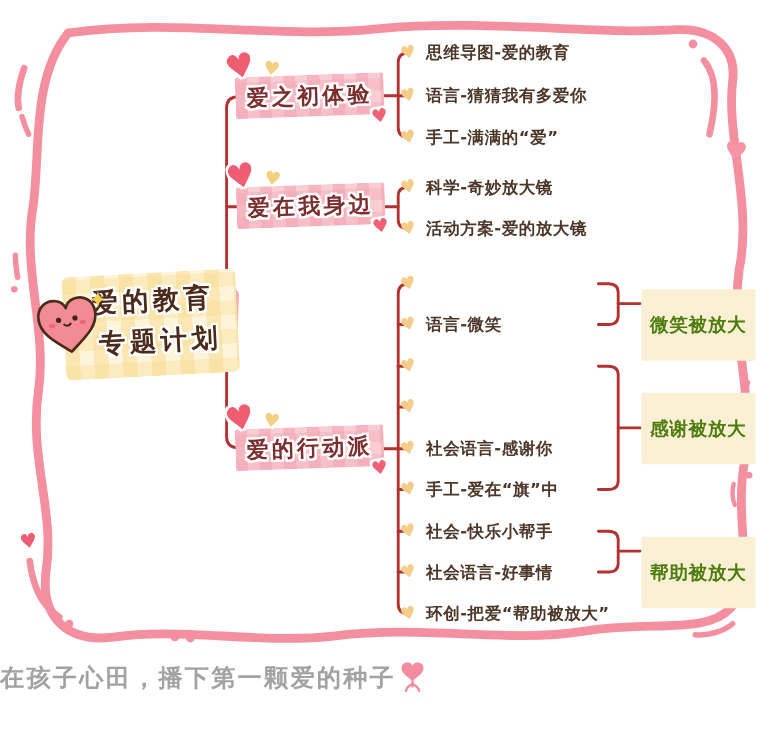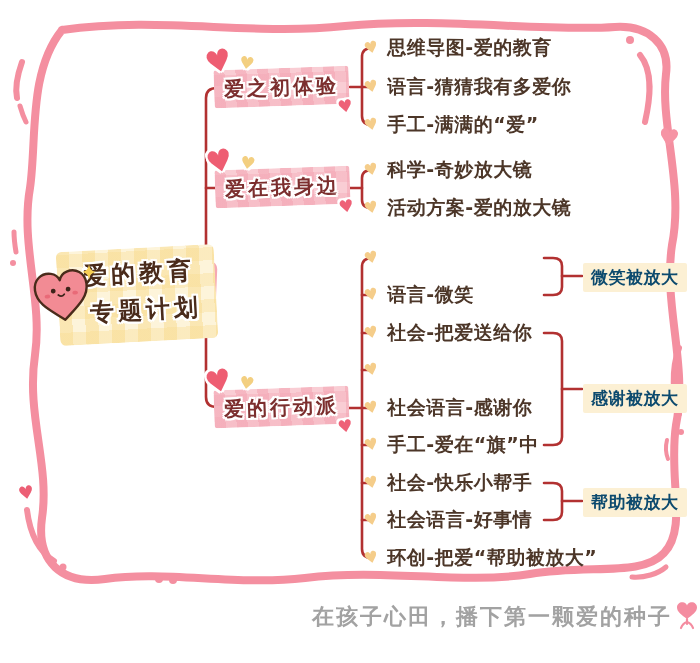--- a/index.html
+++ b/index.html
@@ -38,28 +38,28 @@
     font-size:20px;font-weight:800;letter-spacing:3px;color:#7c2e2e;line-height:26px;white-space:nowrap;
     text-shadow:-2px -2px 0 #fff,2px -2px 0 #fff,-2px 2px 0 #fff,2px 2px 0 #fff,-2px 0 0 #fff,2px 0 0 #fff,0 -2px 0 #fff,0 2px 0 #fff;
   }
   .deco-heart{position:absolute;line-height:1;pointer-events:none;}
   .heart-big{font-size:30px;color:#ee5d72;left:-8px;top:-24px;transform:rotate(-12deg);}
   .heart-yellow-sm{font-size:17px;color:#f3cf80;left:26px;top:-14px;transform:rotate(10deg);}
   .heart-pink-sm{font-size:17px;color:#ee6177;right:-6px;bottom:-11px;transform:rotate(-8deg);}
   
   .leaf{position:absolute;left:364px;height:26px;display:flex;align-items:center;gap:9px;white-space:nowrap;}
   .leaf .bullet{font-size:16px;color:#f5cd8a;transform:rotate(-14deg);line-height:1;}
-  .leaf .txt{font-size:19px;font-weight:700;color:#4c3628;letter-spacing:0.5px;text-align:center;}
+  .leaf .txt{font-size:15px;font-weight:700;color:#4c3628;letter-spacing:0.5px;text-align:center;}
   
   .callout{
-    position:absolute;left:583px;padding:3px 8px;background:#fcf0d4;border-radius:2px;
-    font-size:17px;font-weight:700;color:#0c4a6e;white-space:nowrap;letter-spacing:0.5px;
-  }
-  
-  .footer{position:absolute;left:0;top:602px;width:700px;text-align:right;}
+    position:absolute;left:583px;padding:21px 8px;background:#fcf0d4;border-radius:2px;
+    font-size:17px;font-weight:700;color:#4d7c0f;white-space:nowrap;letter-spacing:0.5px;
+  }
+  
+  .footer{position:absolute;left:0;top:602px;width:700px;text-align:left;}
   .footer .cap{font-size:22px;font-weight:700;color:#a2a2a2;letter-spacing:2px;vertical-align:middle;}
   .footer svg{vertical-align:middle;margin-left:2px;transform:translateY(-2px);}
 </style>
 </head>
 <body>
 
 <div id="canvas">
 
   <svg class="layer" width="700" height="663" viewBox="0 0 700 663">
     <g fill="none" stroke="#f48fa0" stroke-linecap="round">
@@ -195,21 +195,20 @@
 
   <div class="leaf" style="top:245px;">
     <span class="bullet">♥</span>
   </div>
   <div class="leaf" style="top:282px;">
     <span class="bullet">♥</span>
     <span class="txt">语言-微笑</span>
   </div>
   <div class="leaf" style="top:320px;">
     <span class="bullet">♥</span>
-    <span class="txt">社会-把爱送给你</span>
   </div>
   <div class="leaf" style="top:357px;">
     <span class="bullet">♥</span>
   </div>
   <div class="leaf" style="top:395px;">
     <span class="bullet">♥</span>
     <span class="txt">社会语言-感谢你</span>
   </div>
   <div class="leaf" style="top:432px;">
     <span class="bullet">♥</span>
@@ -222,21 +221,21 @@
   <div class="leaf" style="top:507px;">
     <span class="bullet">♥</span>
     <span class="txt">社会语言-好事情</span>
   </div>
   <div class="leaf" style="top:545px;">
     <span class="bullet">♥</span>
     <span class="txt">环创-把爱“帮助被放大”</span>
   </div>
 
   <div class="callout" style="top:263px;">微笑被放大</div>
-  <div class="callout" style="top:384px;text-align:right;">感谢被放大</div>
+  <div class="callout" style="top:357px;text-align:right;">感谢被放大</div>
   <div class="callout" style="top:488px;font-family:Liberation Serif, serif;">帮助被放大</div>
 
   <div class="footer">
     <span class="cap">在孩子心田，播下第一颗爱的种子</span><svg width="26" height="30" viewBox="0 0 26 30">
       <path d="M13,19 C8,15 3,12 3,7.5 C3,3.5 6.5,1.5 10,2.5 C11.6,3 12.6,4.3 13,5.5 C13.4,4.3 14.4,3 16,2.5 C19.5,1.5 23,3.5 23,7.5 C23,12 18,15 13,19 Z" fill="#f48ca0"></path>
       <g fill="none" stroke="#f48ca0" stroke-width="2.2" stroke-linecap="round">
         <path d="M13,19 L13,24"></path>
         <path d="M13,22 C10,23 8,25 7,28"></path>
         <path d="M13,22 C16,23 18,25 19,28"></path>
       </g>

